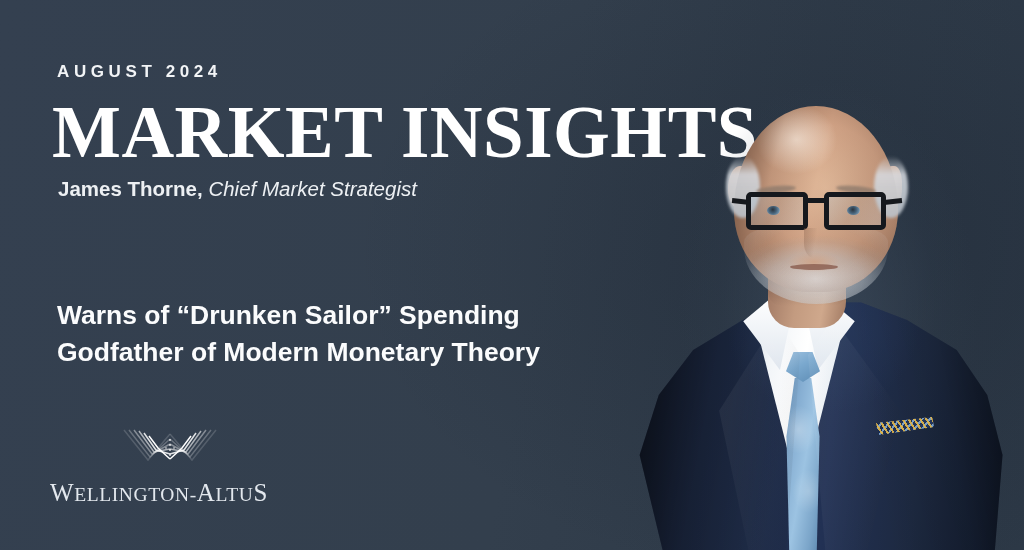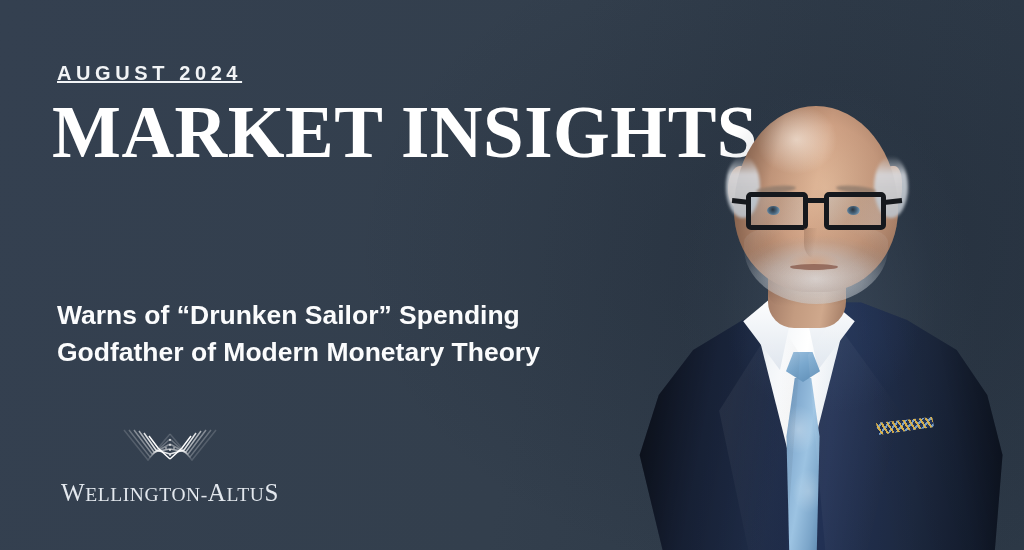--- a/index.html
+++ b/index.html
@@ -25,25 +25,24 @@
   .bg-vignette {
     position: absolute;
     inset: 0;
     background: radial-gradient(ellipse 58% 78% at 80% 46%, rgba(26,35,48,0.40) 0%, rgba(26,35,48,0.12) 52%, rgba(26,35,48,0) 78%);
   }
   
   .eyebrow {
     position: absolute;
     left: 57px;
     top: 62px;
-    font-size: 20px;
+    font-size: 17px;
     font-weight: bold;
     letter-spacing: 4.6px;
     color: #f2f4f6;
-    text-decoration: underline;
   }
   .masthead {
     position: absolute;
     left: 52px;
     top: 96px;
     font-family: "Liberation Serif", serif;
     font-weight: bold;
     font-size: 73px;
     line-height: 1;
     letter-spacing: 0.5px;
@@ -89,21 +88,21 @@
     width: 240px;
   }
   .logo-mark {
     display: block;
     margin: 0 auto;
     width: 96px;
     height: 50px;
   }
   .logo-word {
     margin-top: 5px;
-    text-align: center;
+    text-align: left;
     font-family: "Liberation Serif", serif;
     font-size: 25px;
     letter-spacing: 0.6px;
     color: #e3e8ee;
     white-space: nowrap;
   }
   .logo-word .cap { font-size: 25px; }
   .logo-word .sc  { font-size: 19.5px; }
 
   
@@ -361,20 +360,24 @@
 
 <div id="canvas">
 
   <div class="bg-base"></div>
   <div class="bg-vignette"></div>
 
   <div class="eyebrow">AUGUST 2024</div>
 
   <div class="masthead">MARKET INSIGHTS</div>
 
+  <div class="byline">
+    <span class="name">James Thorne,</span>
+    <span class="role">Chief Market Strategist</span>
+  </div>
 
 
   <div class="headline">
     <div>Warns of “Drunken Sailor” Spending</div>
     <div>Godfather of Modern Monetary Theory</div>
   </div>
 
   <div class="logo">
     <svg class="logo-mark" viewBox="0 0 96 50">
       <g fill="none" stroke="#ffffff" stroke-width="1.5" stroke-linecap="butt">

